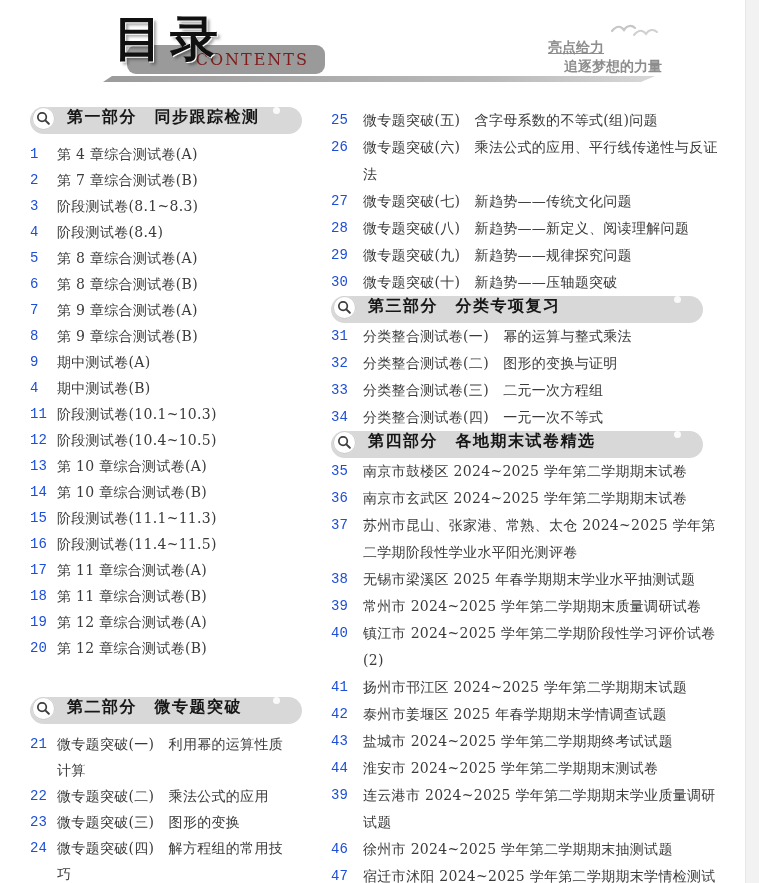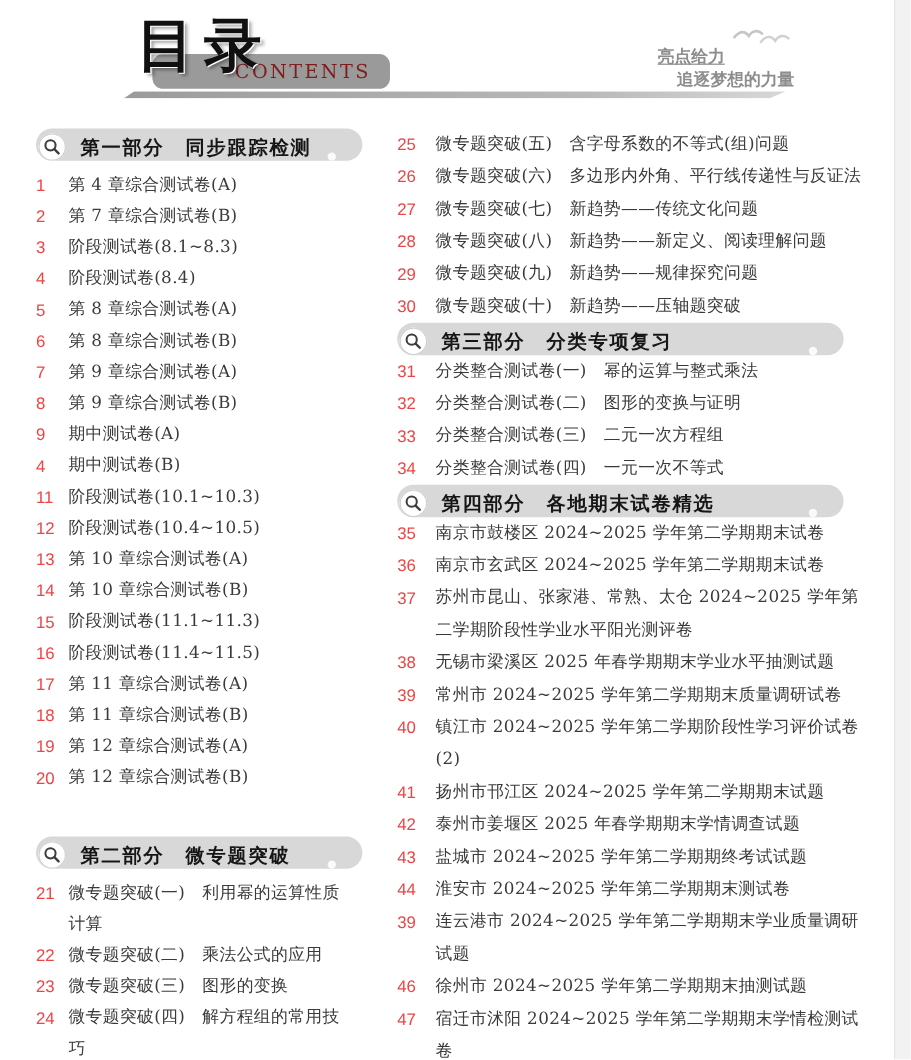--- a/index.html
+++ b/index.html
@@ -38,36 +38,36 @@
     color:#8d8d8d;font-weight:700;font-size:14px;line-height:19px;
   }
   .birds{position:absolute;right:2px;top:2px;}
   .slogan-1{padding-right:58px;margin-top:22px;text-decoration:underline;}
   
   .columns{position:absolute;left:30px;top:107px;display:flex;gap:13px;}
   .col-left{width:288px;}
   .col-right{width:399px;}
   .section-pill{
     height:27px;background:#d8d8d8;border-radius:14px;
-    display:flex;align-items:flex-end;padding-left:2px;box-sizing:border-box;
+    display:flex;align-items:flex-start;padding-left:2px;box-sizing:border-box;
   }
   .col-left .section-pill{width:272px;margin-bottom:7px;}
   .col-left .section-pill:not(:first-child){margin-top:36px;}
   .col-right .section-pill{width:372px;margin:0 0;}
   .mag{
     width:23px;height:23px;background:#ffffff;border-radius:50%;
     display:flex;align-items:center;justify-content:center;
     margin-right:12px;box-shadow:inset 0 0 0 1px #cfcfcf;flex:0 0 23px;
   }
   .section-title{font-size:16px;font-weight:700;color:#161616;letter-spacing:1.5px;white-space:nowrap;}
   .pill-dot{width:7px;height:7px;border-radius:50%;background:#fafafa;margin-left:auto;margin-right:22px;flex:0 0 7px;}
   .row{display:flex;align-items:flex-start;}
   .col-left .row{line-height:26px;}
   .col-right .row{line-height:27px;}
-  .num{flex:0 0 27px;font-size:14px;color:#ef4444;}
+  .num{flex:0 0 27px;font-size:14px;color:#1d4ed8;font-family:Liberation Mono, monospace;}
   .col-right .num{flex-basis:32px;}
   .txt{
     font-family:"DejaVu Serif","Liberation Serif",serif;
     font-size:14px;color:#3a3a3a;letter-spacing:0.3px;
   }
   .col-left .txt{max-width:240px;}
   .col-right .txt{max-width:366px;}
 </style>
 </head>
 <body>
@@ -210,21 +210,21 @@
           <span class="txt">微专题突破(四)　解方程组的常用技巧</span>
         </div>
       </section>
     <section class="col col-right" id="col-right">
         <div class="row">
           <span class="num">25</span>
           <span class="txt">微专题突破(五)　含字母系数的不等式(组)问题</span>
         </div>
         <div class="row">
           <span class="num">26</span>
-          <span class="txt">微专题突破(六)　多边形内外角、平行线传递性与反证法</span>
+          <span class="txt">微专题突破(六)　乘法公式的应用、平行线传递性与反证法</span>
         </div>
         <div class="row">
           <span class="num">27</span>
           <span class="txt">微专题突破(七)　新趋势——传统文化问题</span>
         </div>
         <div class="row">
           <span class="num">28</span>
           <span class="txt">微专题突破(八)　新趋势——新定义、阅读理解问题</span>
         </div>
         <div class="row">

